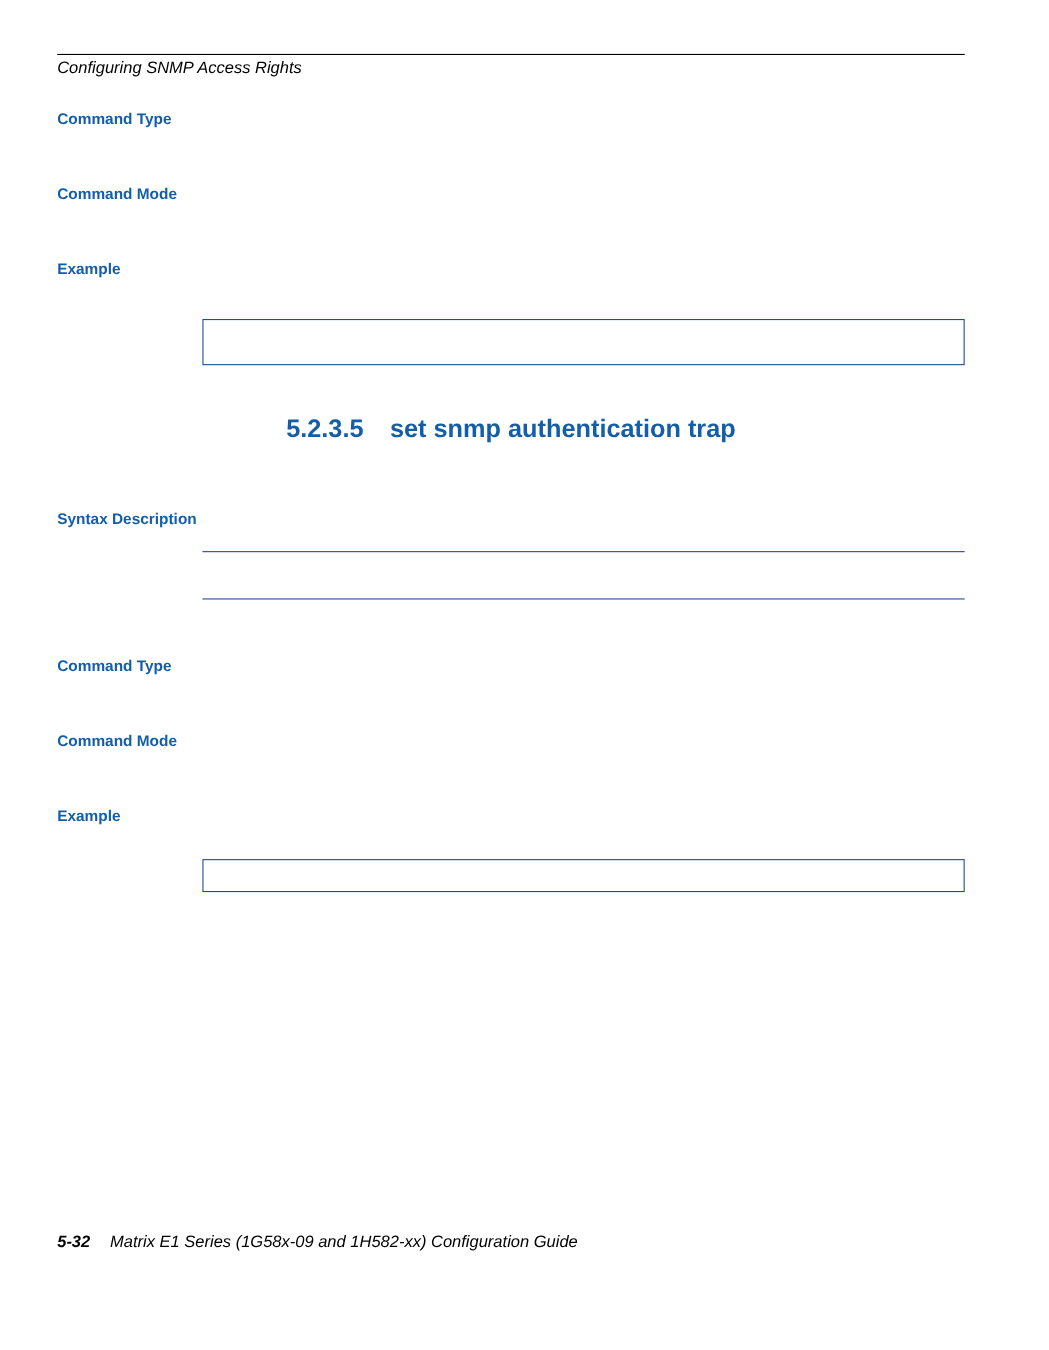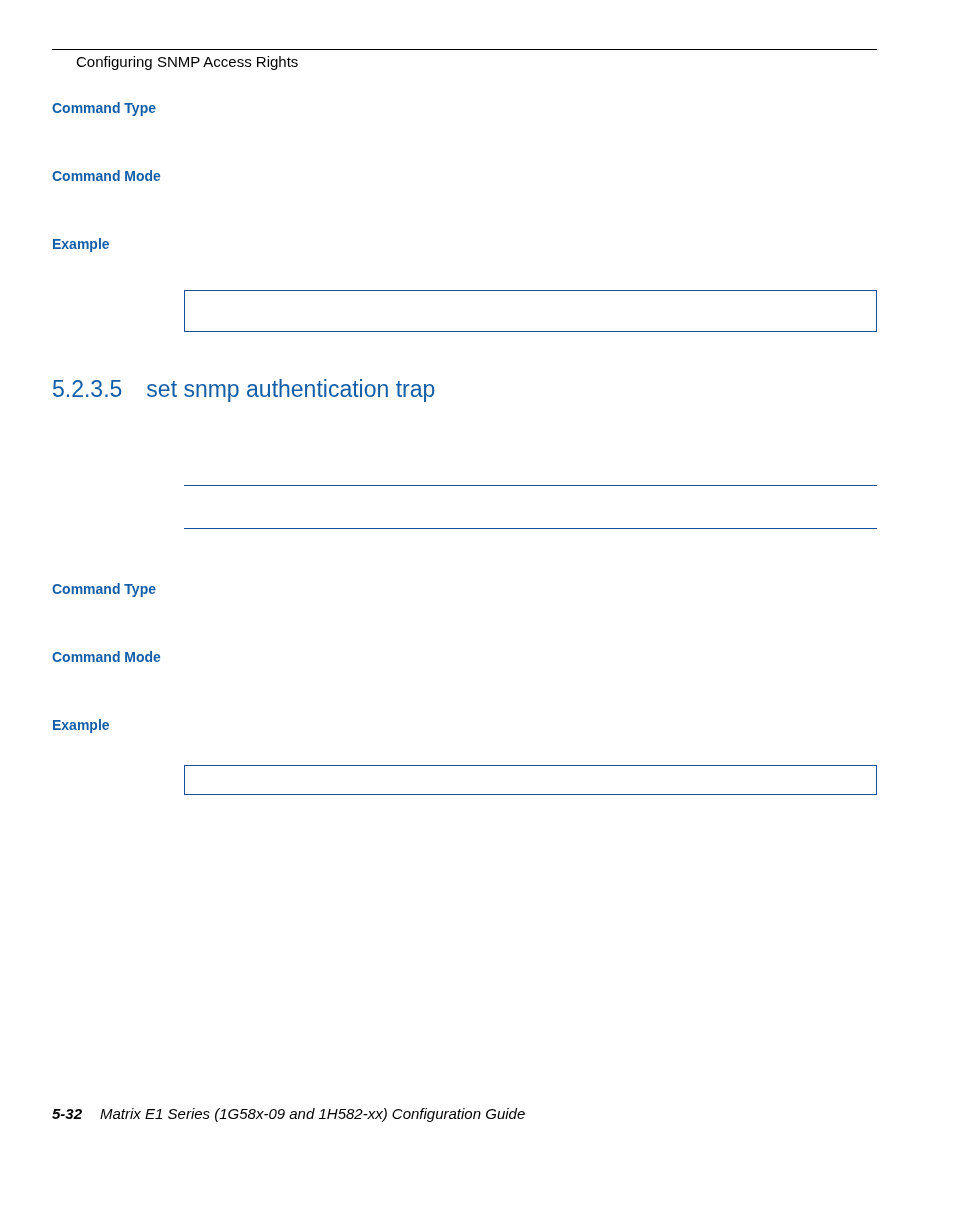--- a/index.html
+++ b/index.html
@@ -20,46 +20,47 @@
     font-size: 15px;
     line-height: 1.35;
     color: #000;
   }
   .running-head-rule {
     border: none;
     border-top: 1px solid #000;
     margin: 3px 0 3px 0;
   }
   .running-sub {
+    font-style: italic;
     font-size: 15px;
     color: #000;
-    margin-left: 24px;
   }
   .section-label {
     color: #145ea8;
     font-weight: 700;
     font-size: 14px;
     margin-top: 30px;
   }
   .example-box {
     border: 1px solid #1b4f9c;
     margin-top: 10px;
     margin-left: 132px;
     height: 42px;
     box-sizing: border-box;
     padding: 6px 10px;
     font-family: "Courier New", Courier, monospace;
     font-size: 14px;
     color: #333;
   }
   .subsection-heading {
     color: #145ea8;
-    font-weight: 400;
+    font-weight: 700;
     font-size: 23px;
     margin-top: 44px;
+    text-align: center;
   }
   .subsection-heading .num {
     margin-right: 24px;
   }
   .syntax-table {
     margin-top: 22px;
     margin-left: 132px;
   }
   .syntax-rule {
     border: none;
@@ -98,20 +99,21 @@
 
   <div style="height:28px;"></div>
   <div class="example-box"></div>
 
   <div class="subsection-heading">
     <span class="num">5.2.3.5</span><span>set snmp authentication trap</span>
   </div>
 
   <div style="height:60px;"></div>
 
+  <div class="section-label" style="margin-top:0;">Syntax Description</div>
 
   <div class="syntax-table">
     <hr class="syntax-rule">
     <div class="syntax-gap"></div>
     <hr class="syntax-rule">
   </div>
 
 
   <div class="section-label" style="margin-top:52px;">Command Type</div>
 

